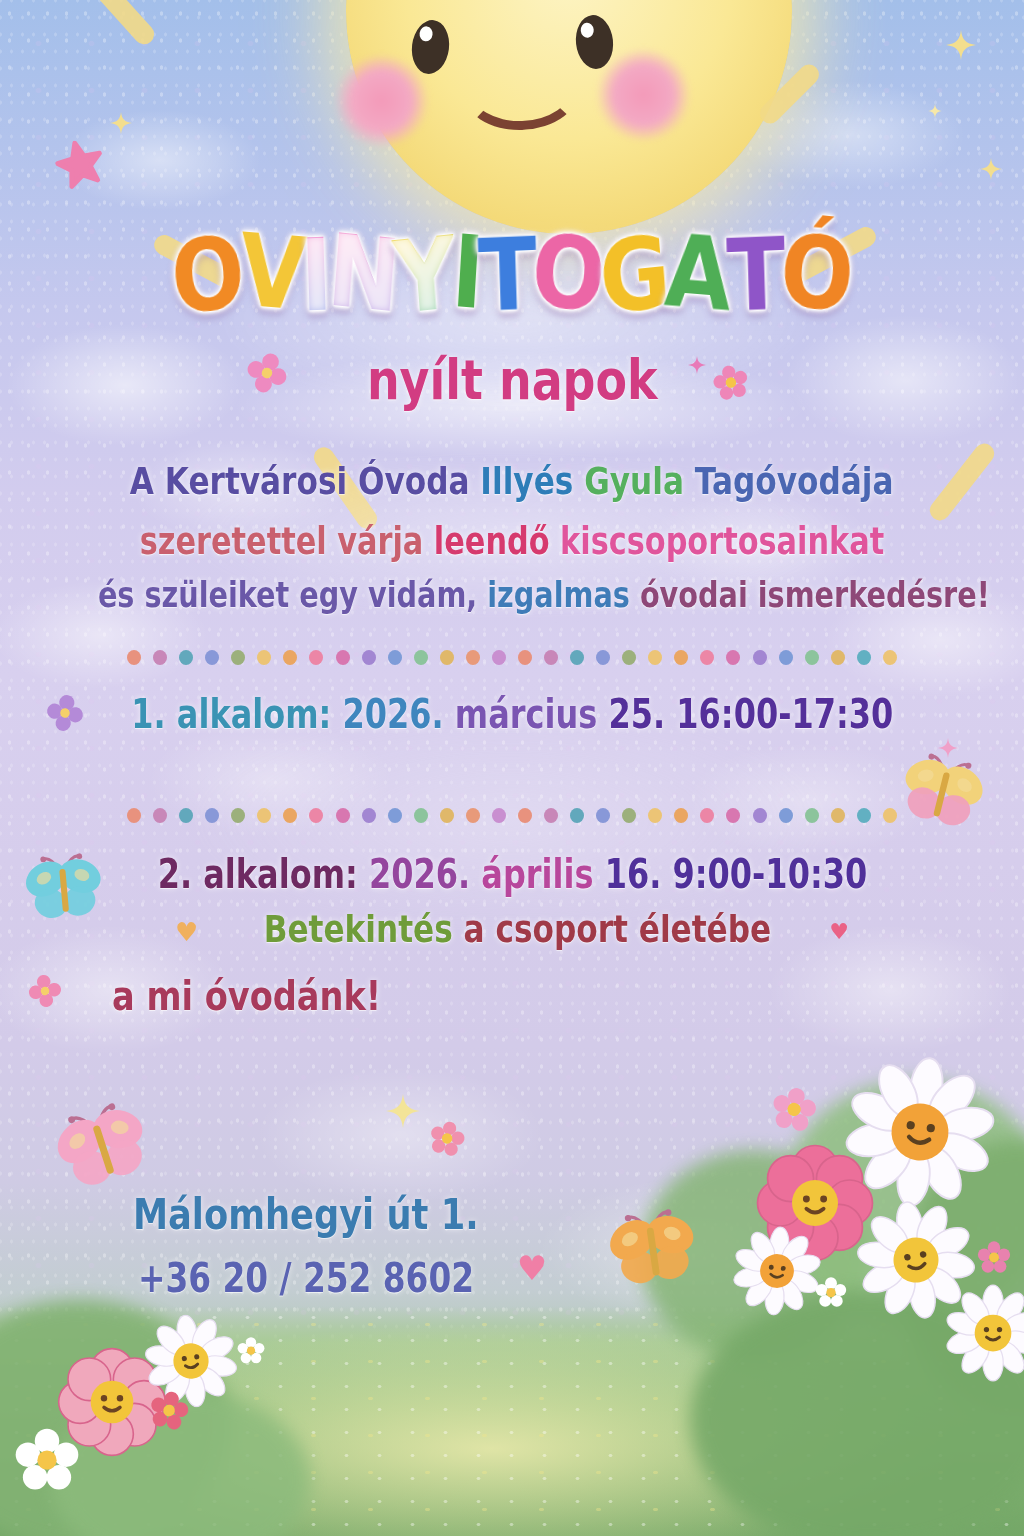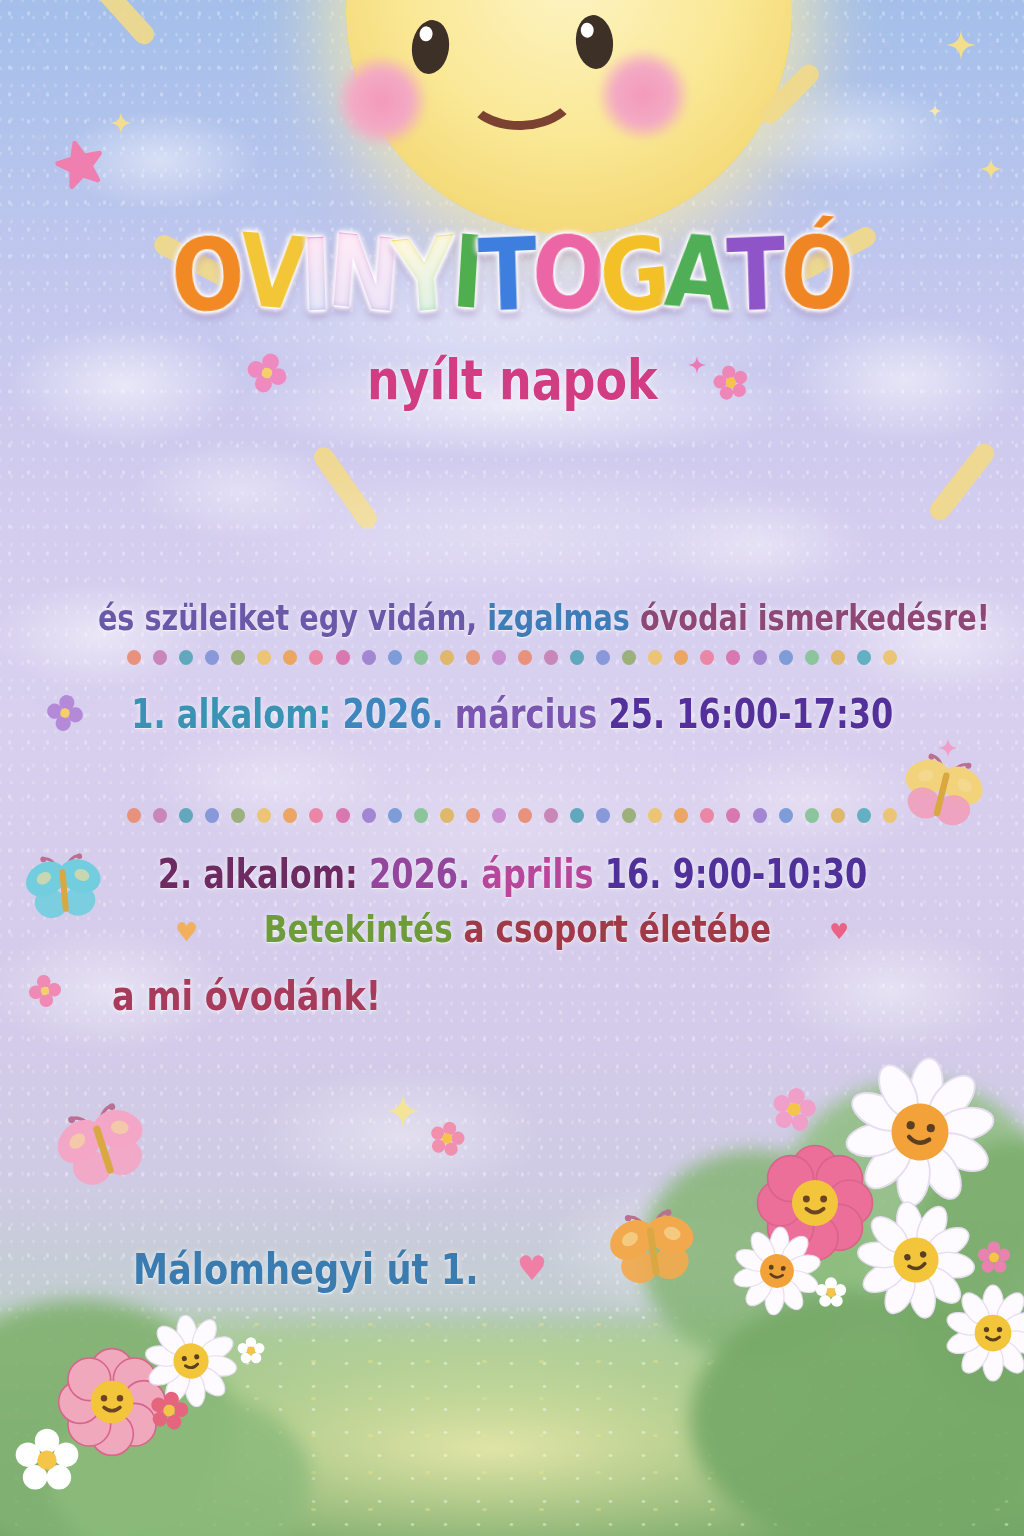--- a/index.html
+++ b/index.html
@@ -49,39 +49,39 @@
     filter:drop-shadow(0 0 1.6px #fff) drop-shadow(0 0 1.6px #fff) drop-shadow(0 4px 3px rgba(130,95,160,.4));}
   .tl.grad{-webkit-background-clip:text;background-clip:text;color:transparent;-webkit-text-fill-color:transparent;}
   .tl:nth-child(4n+1){transform:rotate(-5deg);}
   .tl:nth-child(4n+2){transform:rotate(4deg) translateY(-3px);}
   .tl:nth-child(4n+3){transform:rotate(-2deg);}
   .tl:nth-child(4n){transform:rotate(5deg) translateY(-2px);}
 
   .subtitle-line{top:352px;font-size:56px;}
   .intro1{top:462px;font-size:38px;}
   .intro2{top:523px;font-size:37px;}
-  .intro3{top:601px;font-size:35px;}
+  .intro3{top:578px;font-size:35px;}
   .event-line{font-size:40px;}
   .event-line .cond{transform:scaleX(.8);}
   .event1{top:694px;}
   .event2{top:854px;}
   .sub-line{font-size:38px;}
   .sub1{top:752px;}
   .sub2{top:910px;}
   .heart{display:inline-block;vertical-align:middle;line-height:1;text-shadow:none;margin:0 10px;}
   .h20{font-size:26px;} .h14{font-size:17px;margin-right:2px;} .h18{font-size:22px;margin-left:2px;}
 
   .cta{position:absolute;left:112px;top:976px;z-index:5;text-align:left;white-space:nowrap;
     text-shadow:0 1px 0 rgba(255,255,255,.55), 0 0 7px rgba(255,255,255,.65);}
   .cta .row{line-height:1;margin-bottom:12px;}
   .cta1{font-size:41px;} .cta2{font-size:38px;margin-top:2px;} .cta3{font-size:41px;text-align:center;}
 
   .contact-line{left:6px;right:auto;width:600px;}
   .c1{top:1162px;font-size:47px;}
-  .c2{top:1248px;font-size:43px;}
+  .c2{top:1193px;font-size:43px;}
   .c3{top:1258px;font-size:40px;}
   .c4{top:1300px;font-size:37px;z-index:6;}
 
   
   .divider{position:absolute;left:127px;width:770px;display:flex;justify-content:space-between;z-index:5;}
   .d1{top:650px;} .d2{top:808px;}
   .dot{width:14px;height:15px;border-radius:50%;display:inline-block;}
 
   
   .meadow{position:absolute;left:0;bottom:0;width:1024px;height:230px;z-index:3;
@@ -210,20 +210,22 @@
   <div class="haze" style="left:70px;top:430px;width:880px;height:210px;opacity:.55"></div>
   <div class="haze" style="left:70px;top:670px;width:880px;height:300px;opacity:.4"></div>
 
   <h1 class="line title-line" style="margin:0">
     <span class="cond"><span class="tl" style="color: rgb(241, 138, 36);">O</span><span class="tl" style="color: rgb(243, 198, 55);">V</span><span class="tl grad" style="background-image: linear-gradient(165deg, rgb(233, 111, 192) 20%, rgb(95, 107, 214) 80%);">I</span><span class="tl grad" style="background-image: linear-gradient(165deg, rgb(239, 130, 198) 20%, rgb(142, 95, 208) 80%);">N</span><span class="tl grad" style="background-image: linear-gradient(165deg, rgb(236, 210, 63) 20%, rgb(63, 169, 101) 80%);">Y</span><span class="tl" style="color: rgb(79, 174, 78);">I</span><span class="tl" style="color: rgb(61, 126, 222);">T</span><span class="tl" style="color: rgb(236, 102, 166);">O</span><span class="tl" style="color: rgb(243, 192, 40);">G</span><span class="tl" style="color: rgb(79, 174, 86);">A</span><span class="tl" style="color: rgb(143, 85, 200);">T</span><span class="tl" style="color: rgb(240, 133, 36);">Ó</span></span>
   </h1>
   <div class="line subtitle-line">
     <span class="cond"><span style="color: rgb(210, 60, 130);">nyílt napok</span></span>
   </div>
 
+  <div class="line intro1"><span class="cond"><span style="color: rgb(88, 77, 162);">A Kertvárosi Óvoda </span><span style="color: rgb(46, 125, 184);">Illyés </span><span style="color: rgb(85, 176, 94);">Gyula </span><span style="color: rgb(74, 102, 178);">Tagóvodája</span></span></div>
+  <div class="line intro2"><span class="cond"><span style="color: rgb(201, 96, 110);">szeretettel várja </span><span style="color: rgb(214, 58, 110);">leendő </span><span style="color: rgb(224, 85, 156);">kiscsoportosainkat</span></span></div>
   <div class="line intro3"><span class="cond"><span style="color: rgb(106, 88, 168);">és szüleiket egy vidám, </span><span style="color: rgb(63, 124, 184);">izgalmas </span><span style="color: rgb(142, 72, 120);">óvodai ismerkedésre!</span></span></div>
 
   <div class="divider d1">
       <span class="dot" style="background: rgb(232, 146, 126);"></span>
       <span class="dot" style="background: rgb(200, 135, 184);"></span>
       <span class="dot" style="background: rgb(98, 168, 188);"></span>
       <span class="dot" style="background: rgb(136, 152, 216);"></span>
       <span class="dot" style="background: rgb(156, 176, 124);"></span>
       <span class="dot" style="background: rgb(236, 196, 118);"></span>
       <span class="dot" style="background: rgb(234, 166, 98);"></span>
@@ -290,20 +292,21 @@
   <div class="line event-line event2"><span class="cond"><span style="color: rgb(110, 42, 98);">2. alkalom: </span><span style="color: rgb(148, 69, 158);">2026. </span><span style="color: rgb(184, 71, 156);">április </span><span style="color: rgb(80, 48, 154);">16. 9:00-10:30</span></span></div>
   <div class="line sub-line sub2">
     <span class="heart h20" style="color:#f0b05e">♥</span><span class="cond"><span style="color: rgb(111, 156, 58);">Betekintés </span><span style="color: rgb(160, 58, 72);">a csoport életébe</span></span><span class="heart h18" style="color:#ea6286">♥</span>
   </div>
 
   <div class="cta">
     <div class="row cta3"><span class="cond cond-l"><span style="color: rgb(168, 58, 92);">a mi óvodánk!</span></span></div>
   </div>
 
   <div class="line contact-line c2"><span class="cond"><span style="color: rgb(59, 124, 176);">Málomhegyi út 1.</span></span></div>
+  <div class="line contact-line c3"><span class="cond"><span style="color: rgb(90, 99, 178);">+36 20 / 252 8602</span></span></div>
 
   <div class="meadow"></div>
   <div class="bush" style="left:640px;top:1150px;width:230px;height:210px;background:#86b576;opacity:.85"></div>
   <div class="bush" style="left:780px;top:1080px;width:270px;height:250px;background:#8fbf7f;opacity:.85"></div>
   <div class="bush" style="left:900px;top:1140px;width:230px;height:280px;background:#7dae6e;opacity:.9"></div>
   <div class="bush" style="left:690px;top:1290px;width:360px;height:260px;background:#76a968;opacity:.9"></div>
   <div class="bush" style="left:-70px;top:1300px;width:300px;height:250px;background:#82b273;opacity:.9"></div>
   <div class="bush" style="left:50px;top:1390px;width:260px;height:180px;background:#8cbb7c;opacity:.85"></div>
 
   <div class="deco" style="left:56px;top:140px;width:48px;height:48px;color:#ee7fae;transform:rotate(-14deg)">

